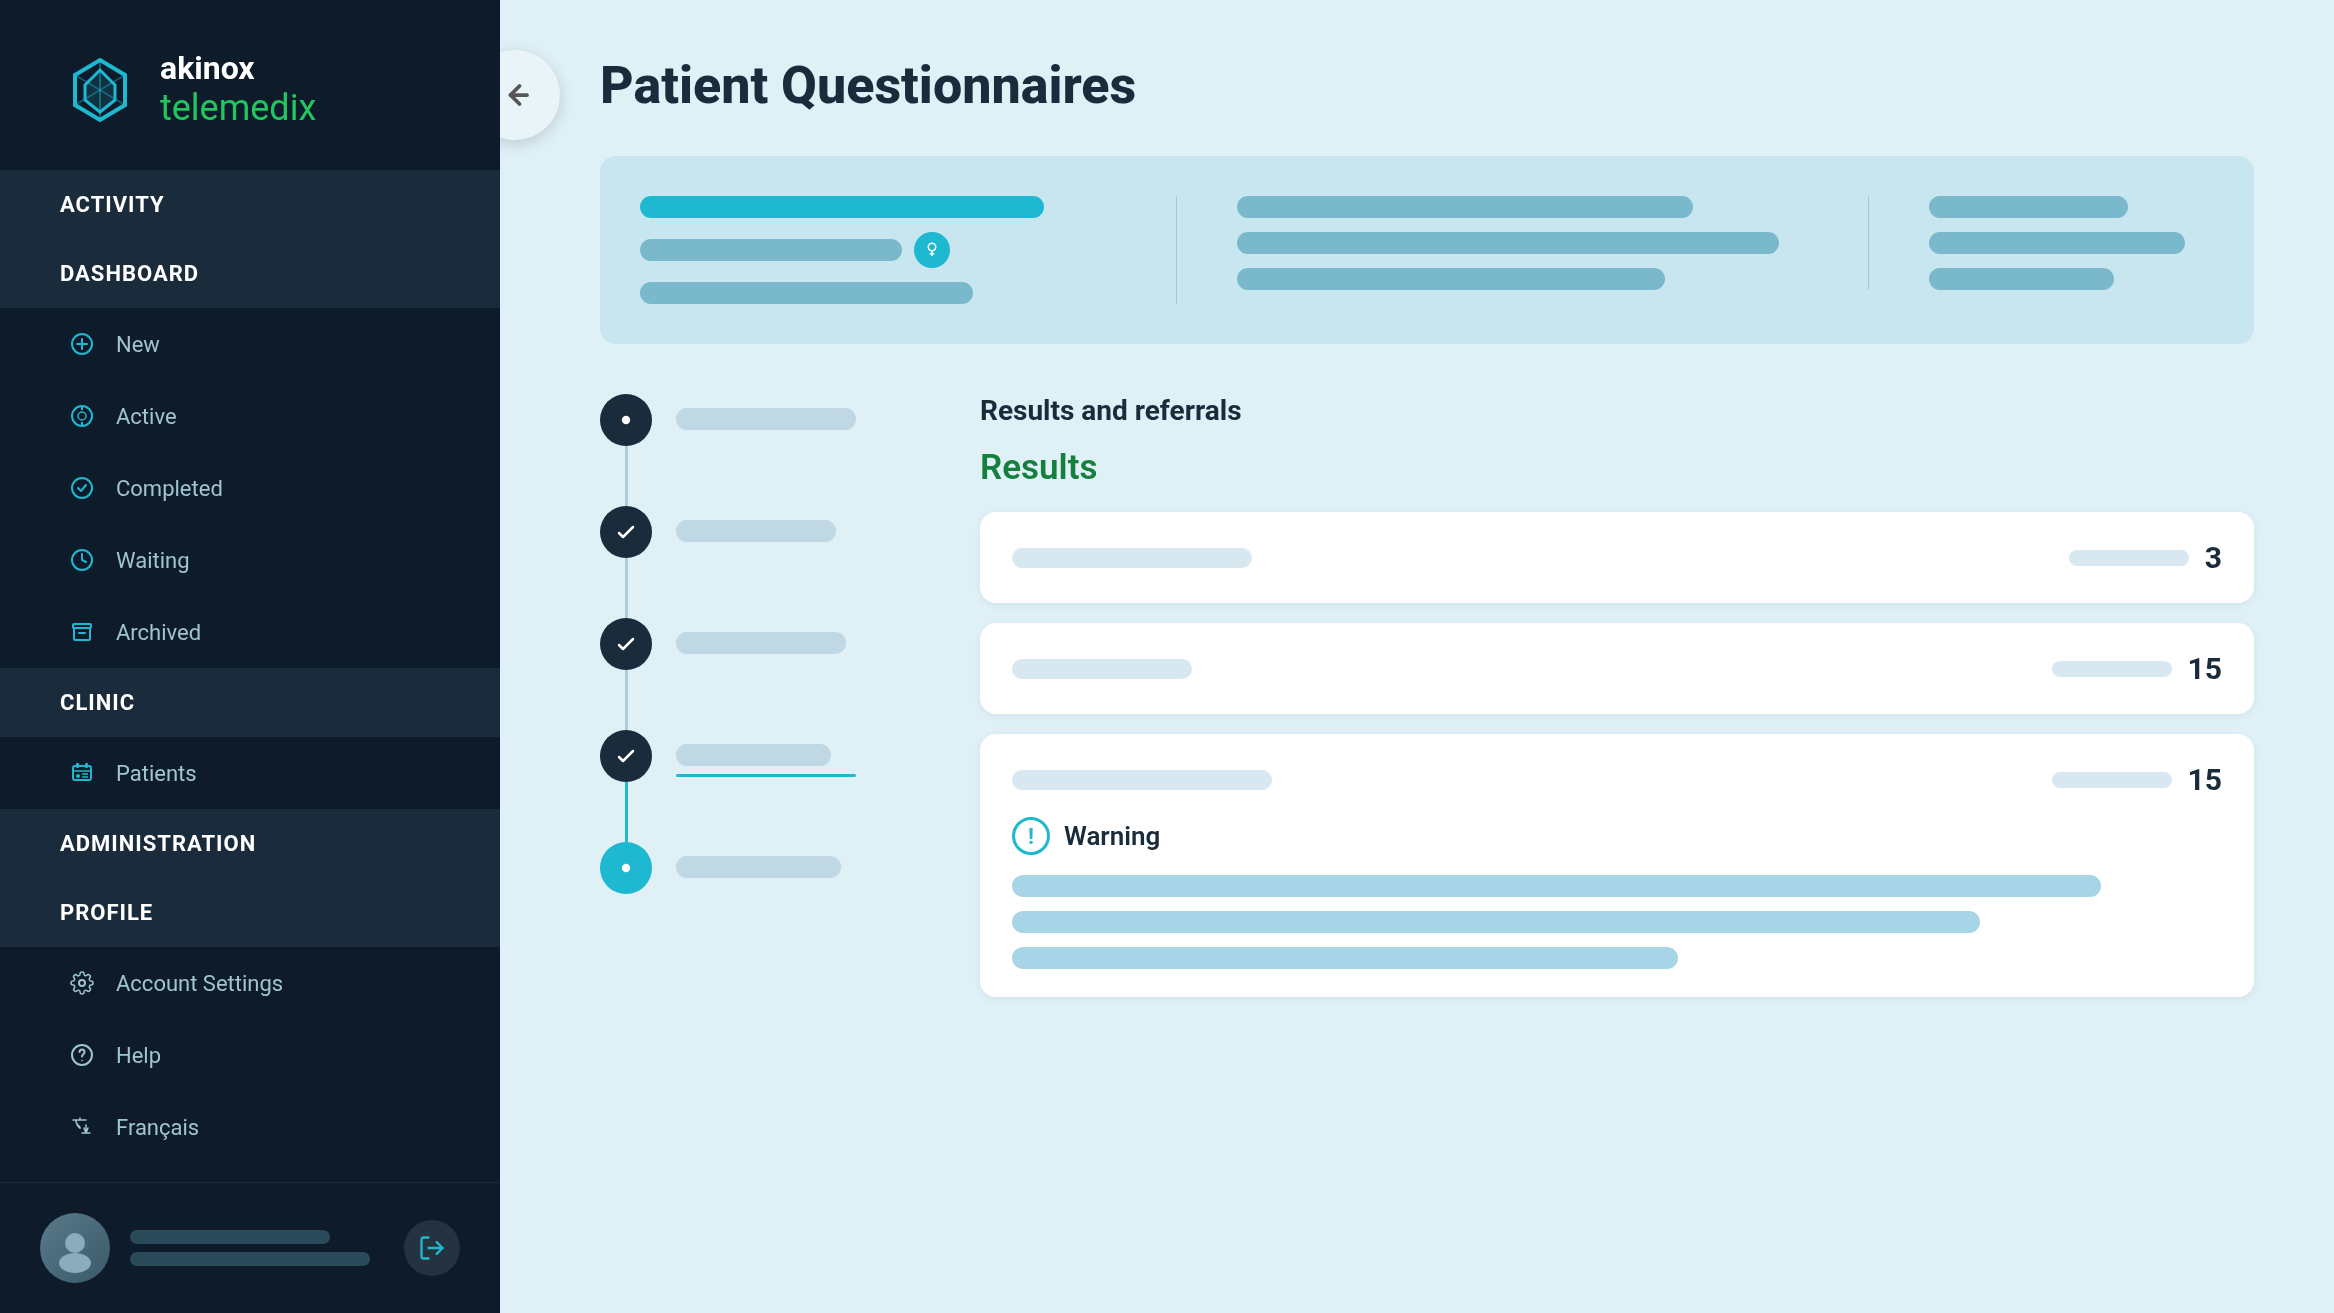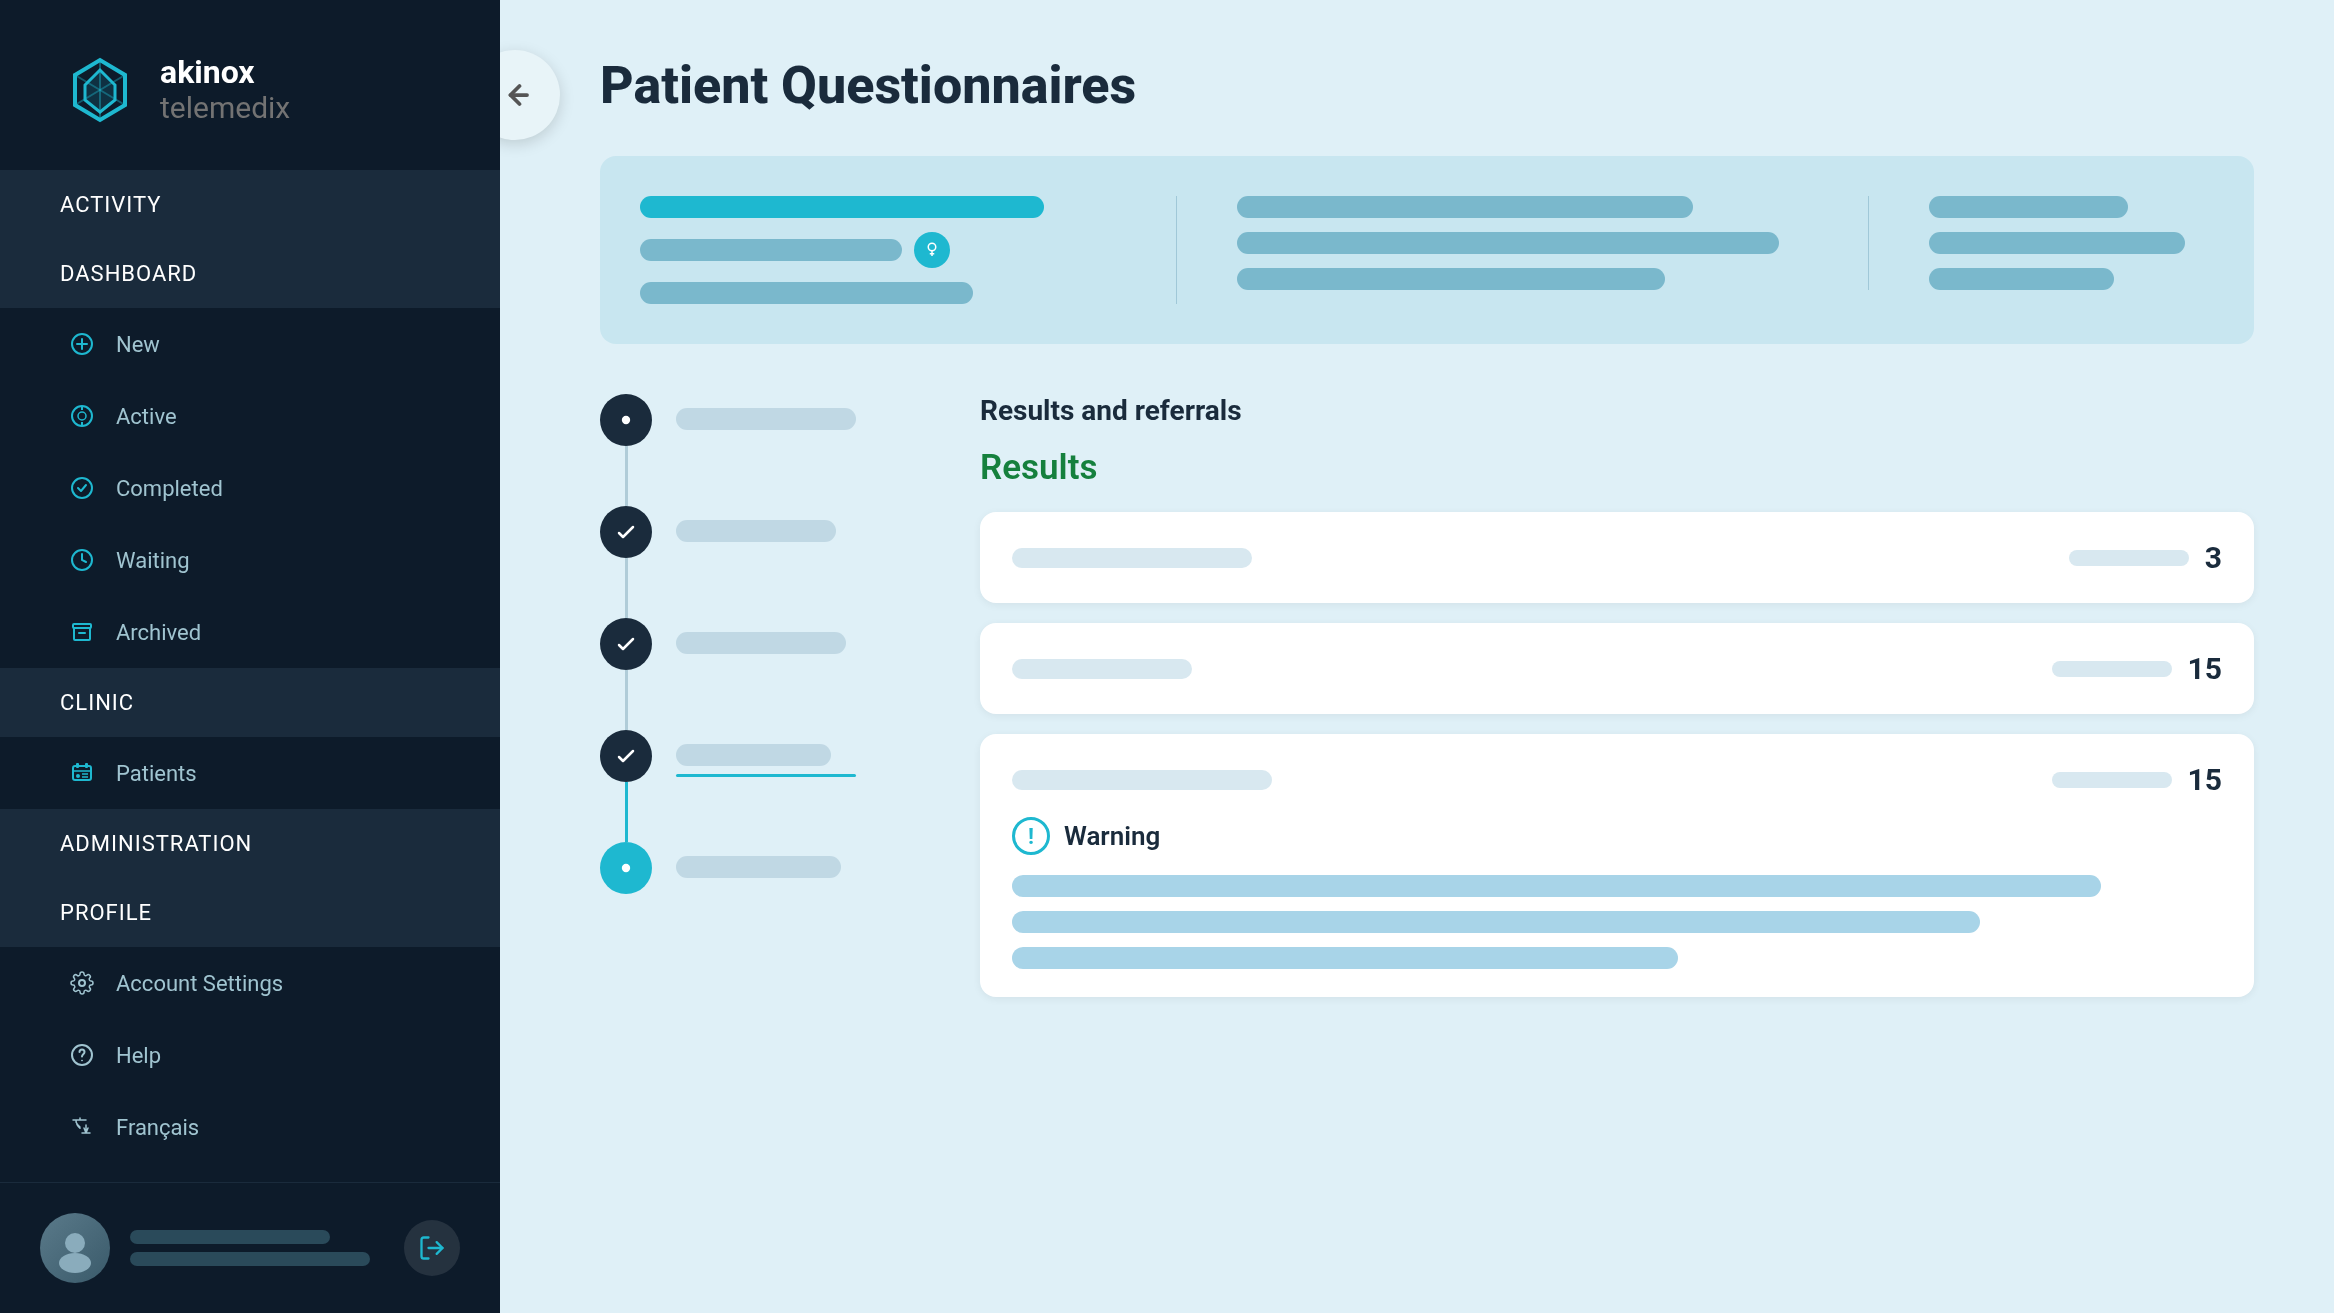--- a/index.html
+++ b/index.html
@@ -41,35 +41,35 @@
     }
 
     .logo-name {
       color: white;
       font-size: 32px;
       font-weight: 700;
       line-height: 1.1;
     }
 
     .logo-sub {
-      color: #737373;
-      font-size: 30px;
+      color: #22c55e;
+      font-size: 36px;
       font-weight: 400;
     }
 
     .nav-section {
       flex: 1;
       overflow-y: auto;
     }
 
     .nav-group-header {
       background: #1a2b3c;
       color: white;
       font-size: 22px;
-      font-weight: 400;
+      font-weight: 700;
       padding: 22px 60px;
       letter-spacing: 1px;
     }
 
     .nav-item {
       display: flex;
       align-items: center;
       gap: 20px;
       padding: 22px 68px;
       color: #a0c4d0;

